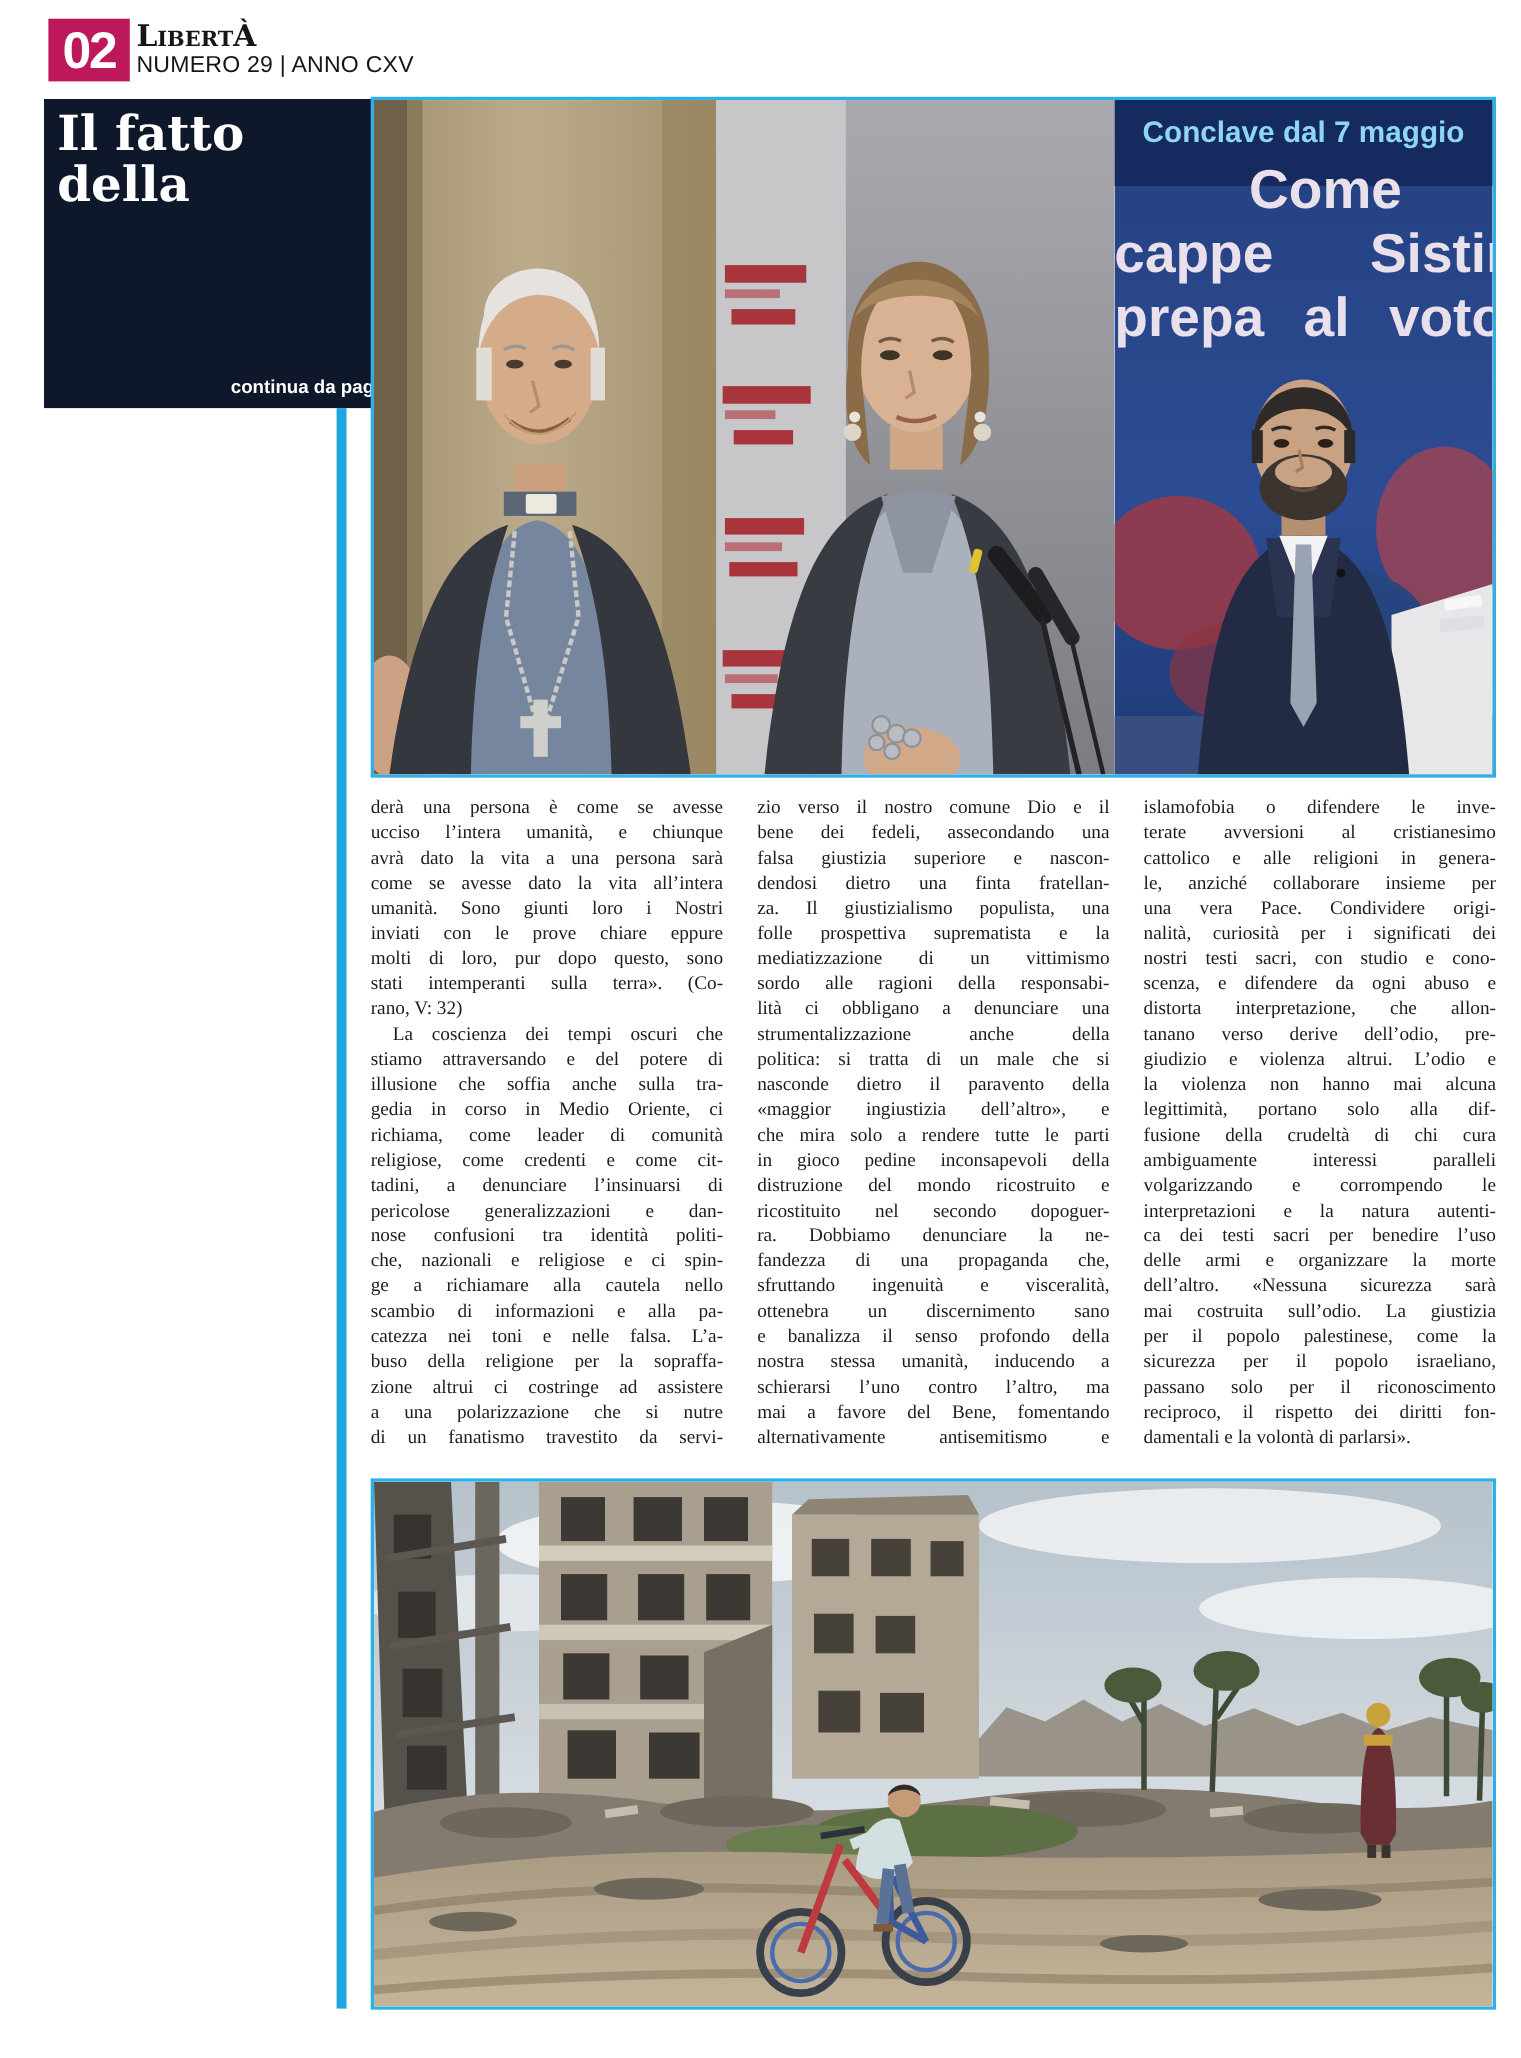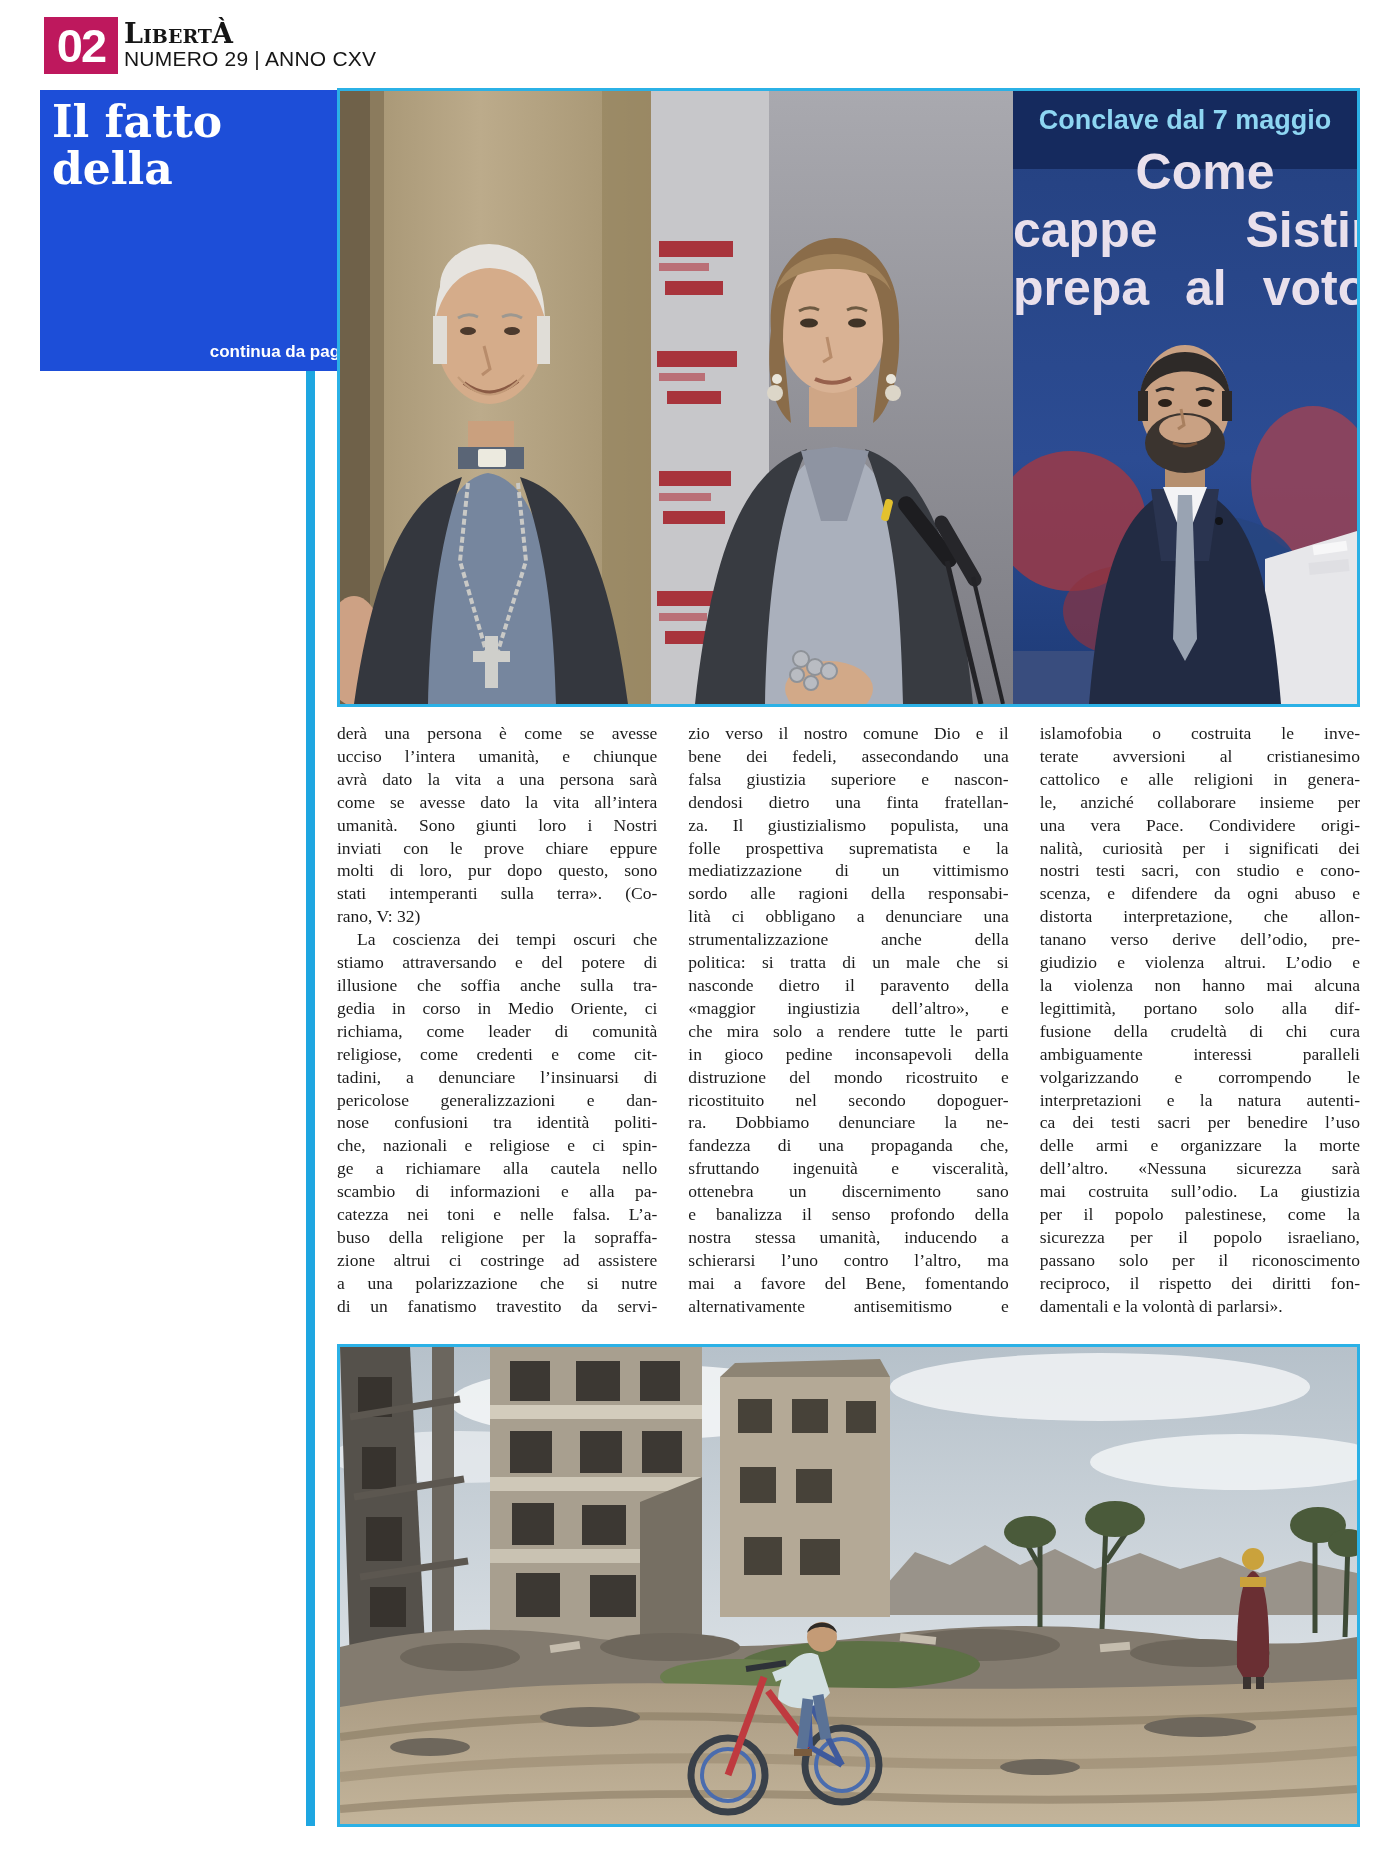--- a/index.html
+++ b/index.html
@@ -10,21 +10,21 @@
   .pagenum-box{position:absolute;left:44px;top:17px;width:74px;height:57px;background:#be185d;
                display:flex;align-items:center;justify-content:center;}
   .pagenum-box span{color:#fff;font-weight:bold;font-size:47px;letter-spacing:-2px;
                     font-family:"Liberation Sans",sans-serif;}
   .masthead{position:absolute;left:124px;top:20px;font-family:"DejaVu Serif",serif;
             font-weight:bold;font-size:27px;line-height:27px;color:#161616;font-variant:small-caps;}
   .issue{position:absolute;left:124px;top:47px;font-weight:normal;font-size:21px;color:#161616;
          letter-spacing:.2px;}
 
   
-  .section-box{position:absolute;left:40px;top:90px;width:332px;height:281px;background:#1d4ed8;}
+  .section-box{position:absolute;left:40px;top:90px;width:332px;height:281px;background:#0f172a;}
   .section-title{padding:8px 0 0 12px;color:#fff;font-family:"DejaVu Serif",serif;
                  font-weight:bold;font-size:44px;line-height:47px;}
   .continued{position:absolute;right:13px;bottom:9px;color:#fff;font-weight:bold;font-size:17px;}
   .rail{position:absolute;left:306px;top:371px;width:9px;height:1455px;background:#1ea6e1;}
 
   
   .photo-strip{position:absolute;left:337px;top:88px;width:1017px;height:613px;
                border:3px solid #2bb1e6;display:flex;}
   .photo{position:relative;height:100%;overflow:hidden;}
   .photo svg{position:absolute;left:0;top:0;width:100%;height:100%;}
@@ -297,21 +297,21 @@
         <div class="tline">fandezza di una propaganda che,</div>
         <div class="tline">sfruttando ingenuità e visceralità,</div>
         <div class="tline">ottenebra un discernimento sano</div>
         <div class="tline">e banalizza il senso profondo della</div>
         <div class="tline">nostra stessa umanità, inducendo a</div>
         <div class="tline">schierarsi l’uno contro l’altro, ma</div>
         <div class="tline">mai a favore del Bene, fomentando</div>
         <div class="tline">alternativamente antisemitismo e</div>
       </div>
       <div class="col">
-        <div class="tline">islamofobia o costruita le inve-</div>
+        <div class="tline">islamofobia o difendere le inve-</div>
         <div class="tline">terate avversioni al cristianesimo</div>
         <div class="tline">cattolico e alle religioni in genera-</div>
         <div class="tline">le, anziché collaborare insieme per</div>
         <div class="tline">una vera Pace. Condividere origi-</div>
         <div class="tline">nalità, curiosità per i significati dei</div>
         <div class="tline">nostri testi sacri, con studio e cono-</div>
         <div class="tline">scenza, e difendere da ogni abuso e</div>
         <div class="tline">distorta interpretazione, che allon-</div>
         <div class="tline">tanano verso derive dell’odio, pre-</div>
         <div class="tline">giudizio e violenza altrui. L’odio e</div>

